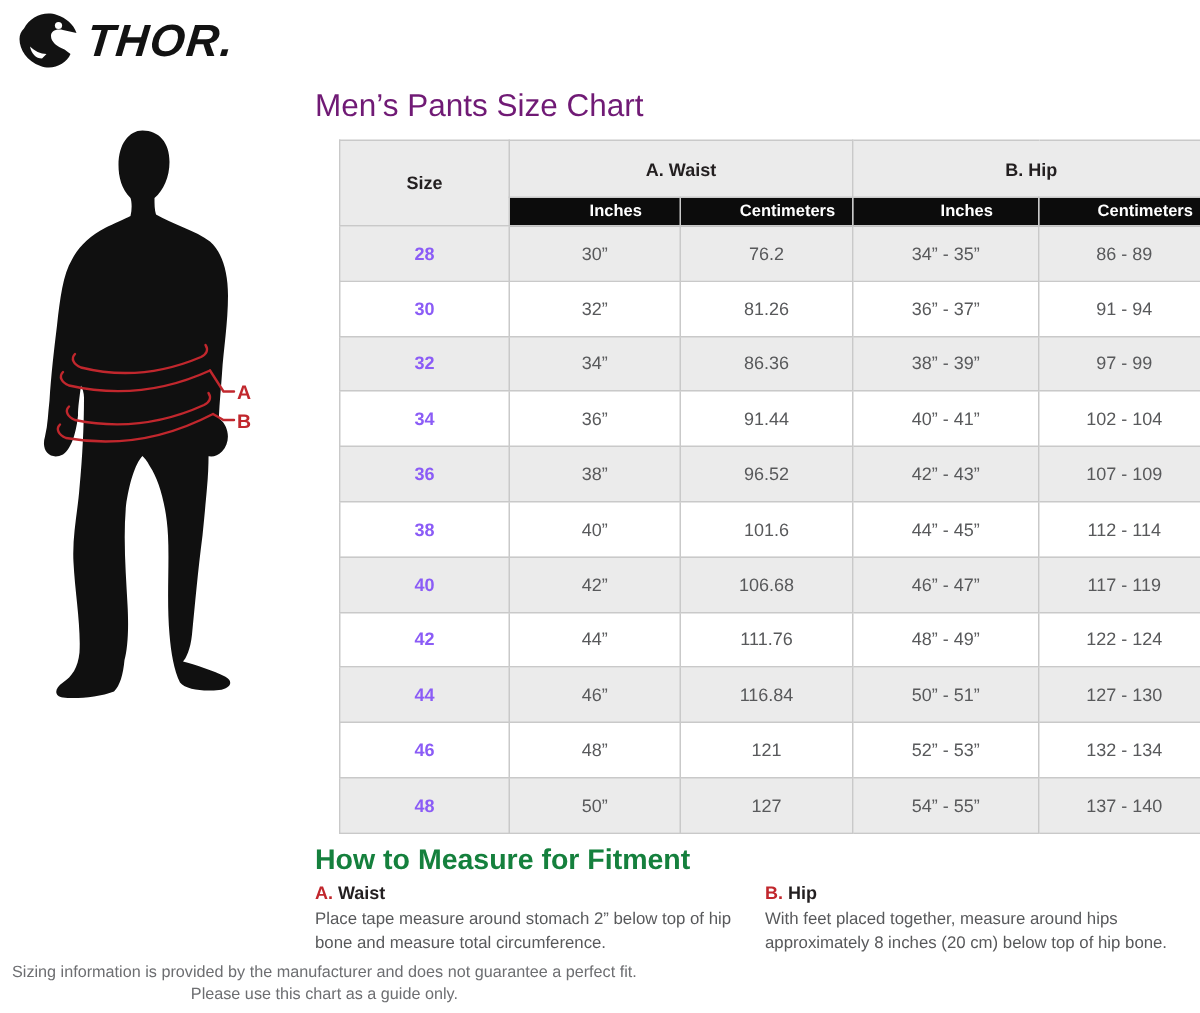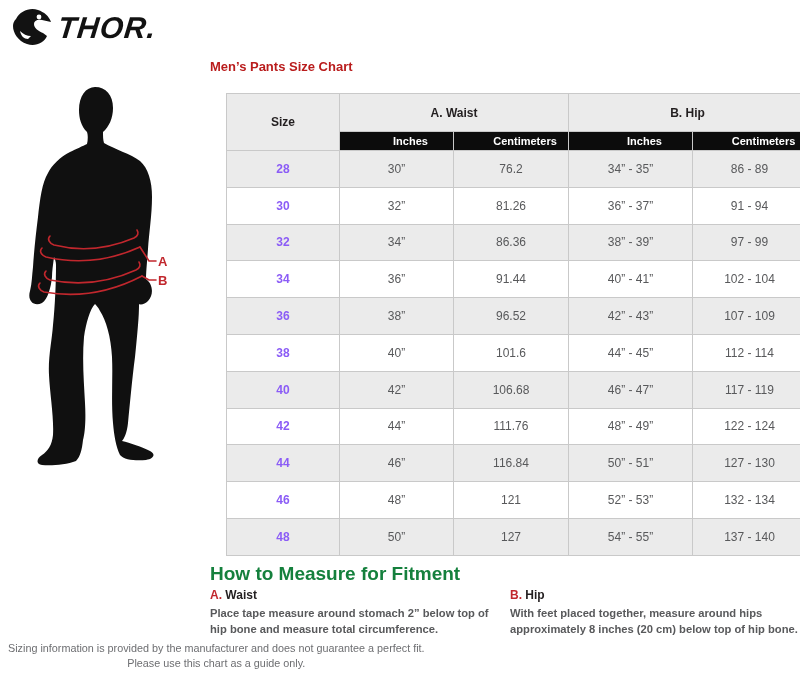--- a/index.html
+++ b/index.html
@@ -16,21 +16,21 @@
     font-weight:bold; font-style:italic; font-size:30px; letter-spacing:1px;
     color:#121212; transform:skewX(-6deg); margin-left:4px; line-height:1;
   }
 
   
   .figure { position:absolute; left:0; top:85px; width:210px; height:385px; }
   .measure-stroke { fill:none; stroke:#c1272d; stroke-width:1.6; stroke-linecap:round; }
   .fig-label { font-family:"Liberation Sans",sans-serif; font-size:13px; font-weight:bold; fill:#c1272d; }
 
   
-  .chart-title { position:absolute; left:210px; top:59px; font-size:13px; font-weight:bold; color:#b91c1c; }
+  .chart-title { position:absolute; left:210px; top:59px; font-size:21px; font-weight:normal; color:#701a75; }
   .measure-title { position:absolute; left:210px; top:563px; font-size:19px; font-weight:bold; color:#15803d; }
 
   
   .size-table {
     position:absolute; left:210px; top:93px; width:580px;
     border-collapse:collapse; table-layout:fixed;margin-left:16px;
   }
   .size-table th, .size-table td {
     border:1px solid #c9c9c9; text-align:center; vertical-align:middle; padding:0;
   }
@@ -39,21 +39,21 @@
   .size-table td { font-size:12px; color:#58595b; height:36.8px; background:#ffffff; }
   .size-table td.size-cell { font-weight:bold; color:#8b5cf6; }
   .size-table tr.alt td { background:#ebebeb; }
 
   
   .measure-section { position:absolute; top:588px; }
   .measure-section.col-a { left:210px; width:292px; }
   .measure-section.col-b { left:510px; width:300px; }
   .measure-label { font-size:12px; font-weight:bold; color:#231f20; margin-bottom:3px; }
   .measure-label .red { color:#c1272d; }
-  .measure-text { font-size:11.2px; color:#58595b; line-height:1.45;font-weight:bold; }
+  .measure-text { font-size:11.2px; color:#58595b; line-height:1.45; }
 
   
   .footer { position:absolute; left:8px; top:641px; font-size:10.8px; color:#6d6e71; line-height:1.4;text-align:center; }
 </style>
 </head>
 <body>
 
 <div class="page">
 
   <div class="logo">

